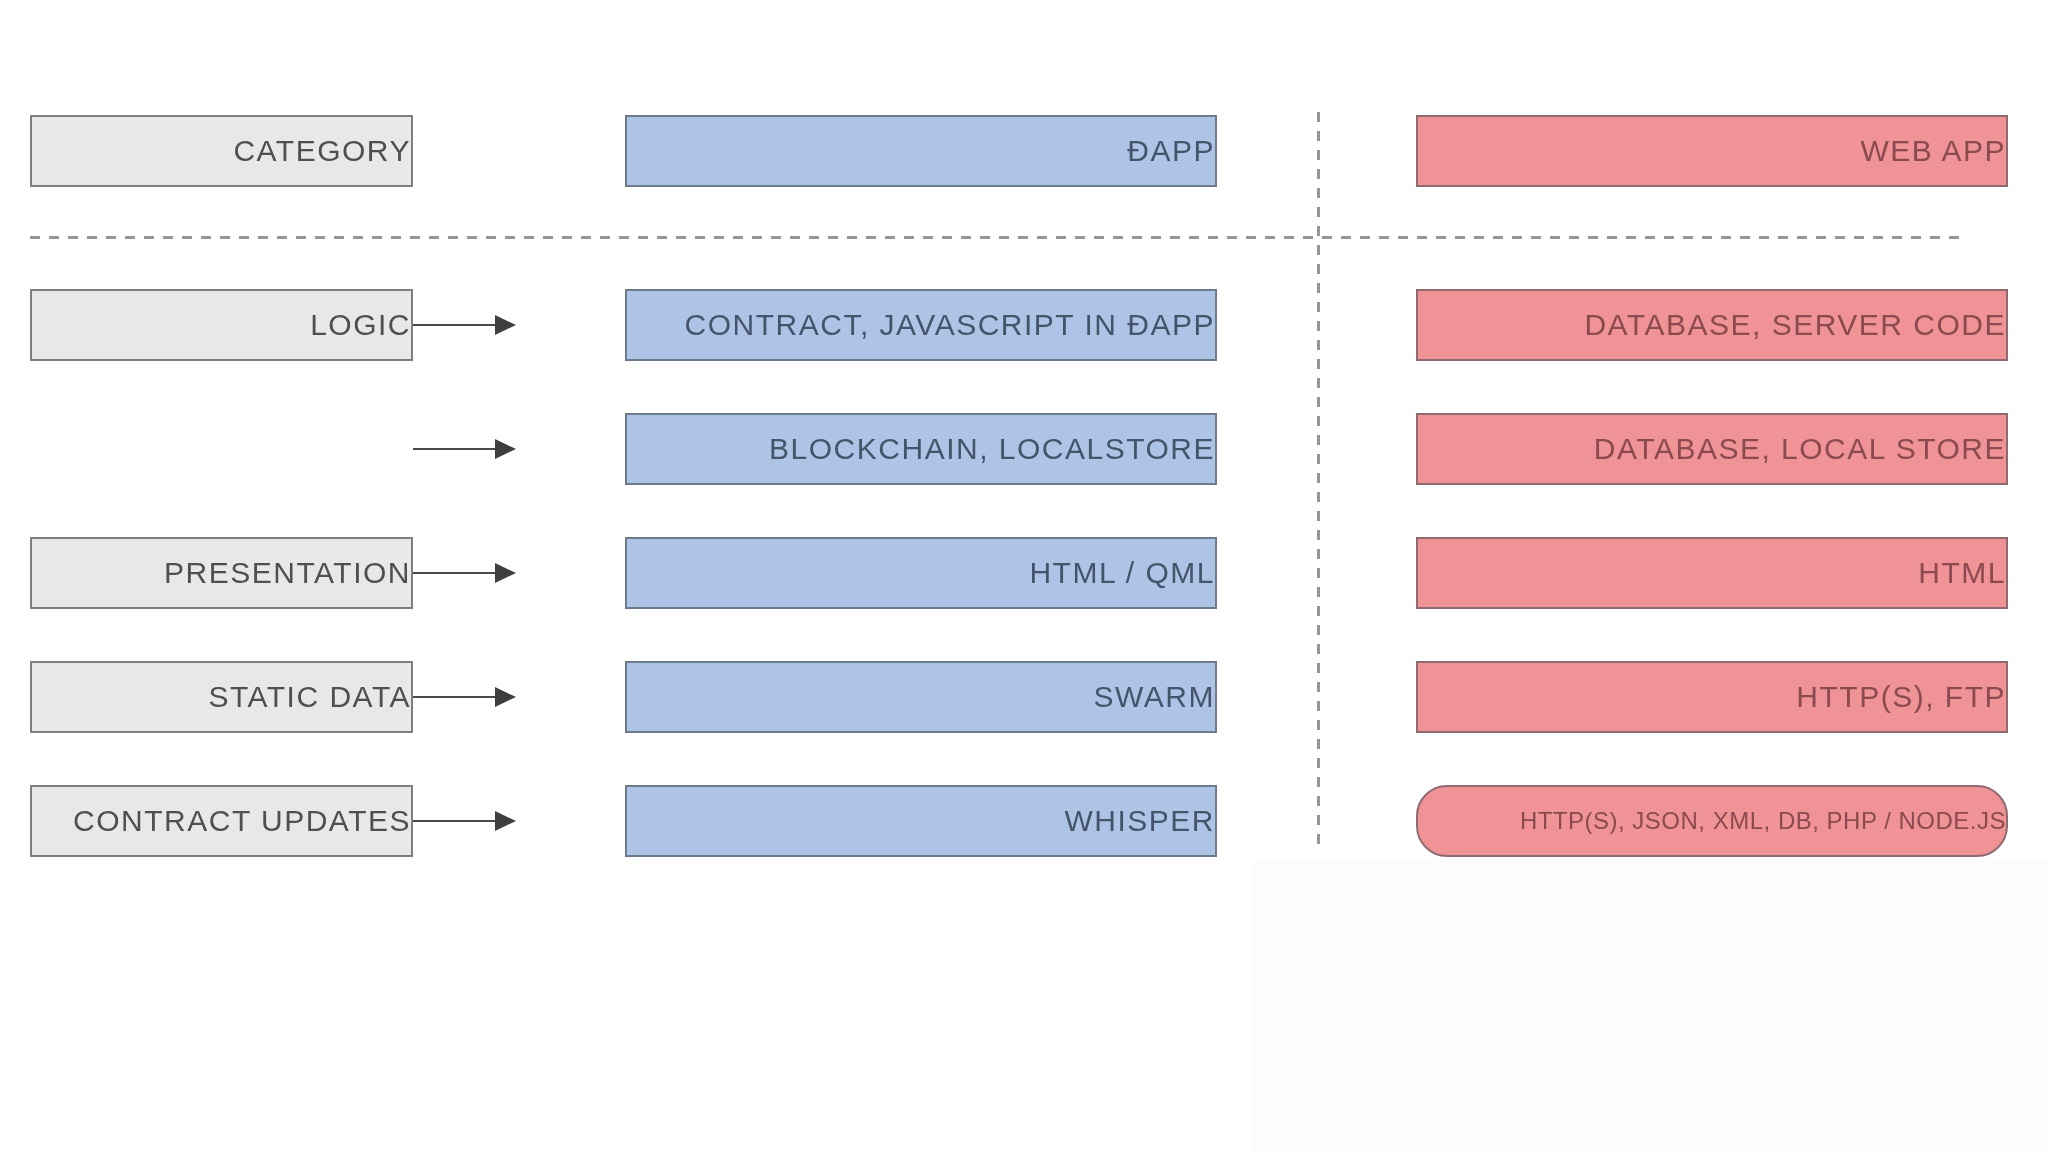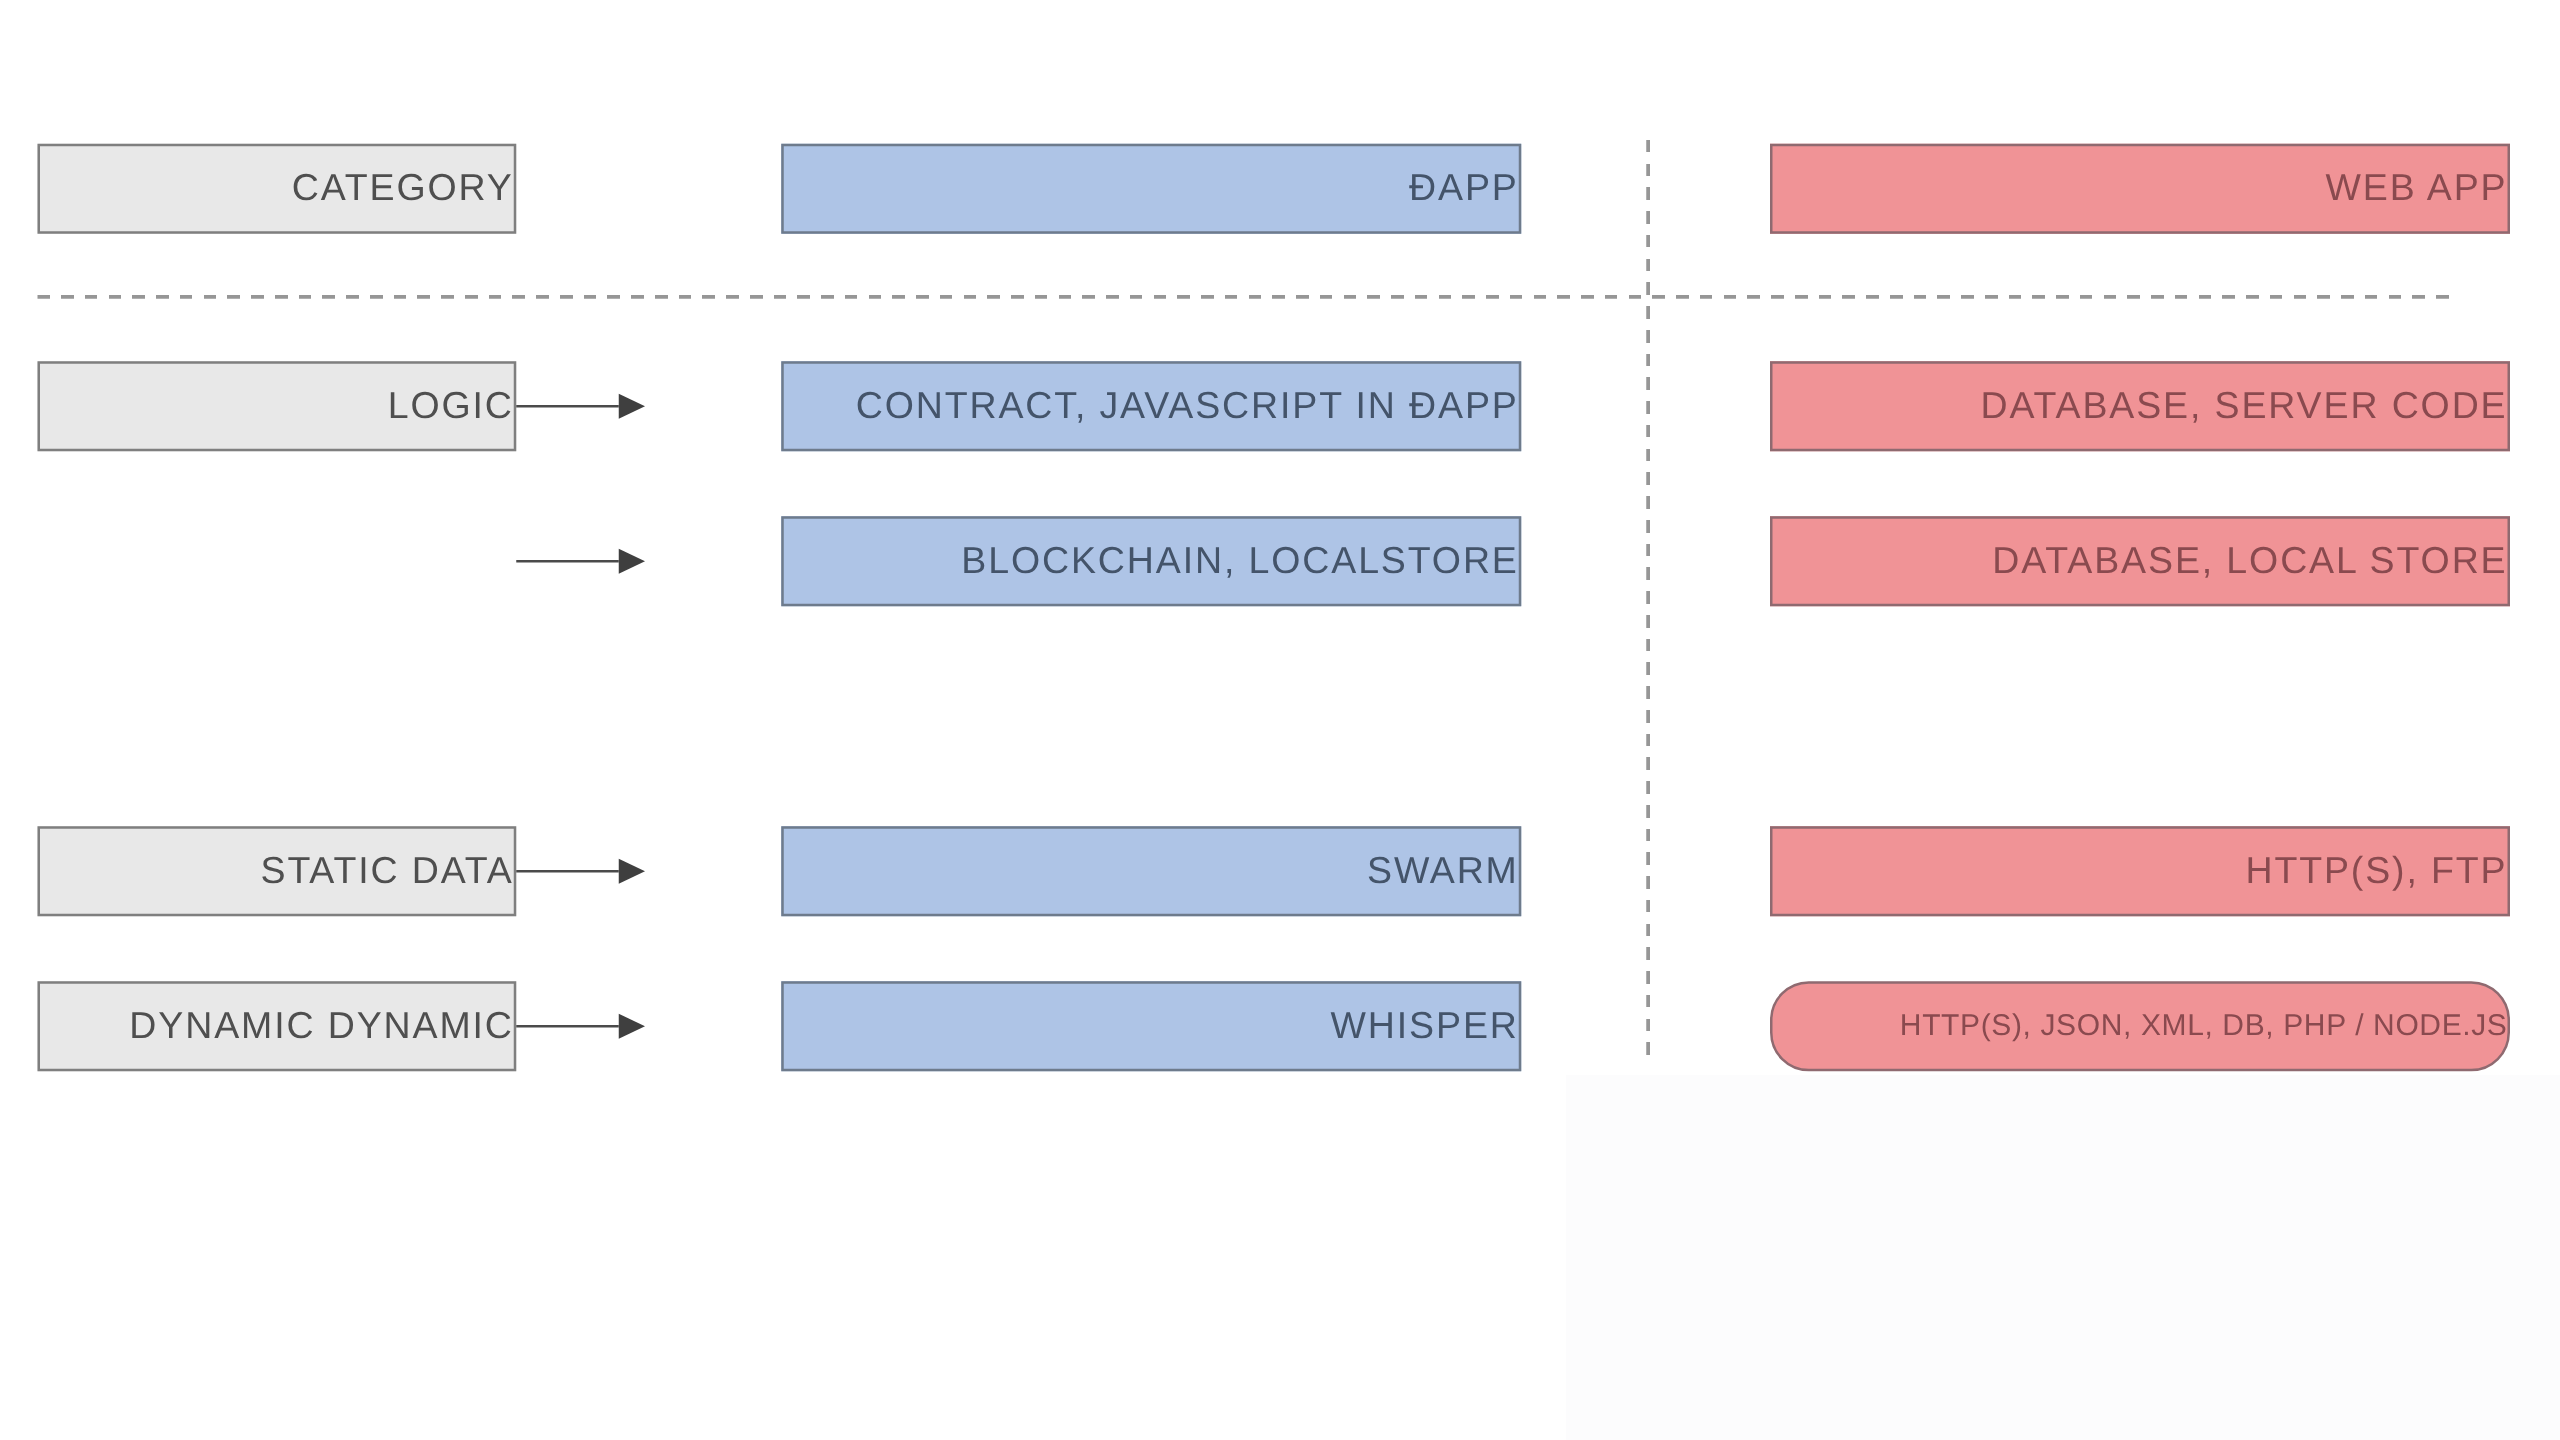--- a/index.html
+++ b/index.html
@@ -159,37 +159,49 @@
   <div class="row r1">
     <div class="arrow"></div>
     <div class="box dapp">
       <span>BLOCKCHAIN, LOCALSTORE</span>
     </div>
     <div class="box webapp">
       <span>DATABASE, LOCAL STORE</span>
     </div>
   </div>
 
+  <div class="row r2">
+    <div class="box cat">
+      <span>PRESENTATION</span>
+    </div>
+    <div class="arrow"></div>
+    <div class="box dapp">
+      <span>HTML / QML</span>
+    </div>
+    <div class="box webapp">
+      <span>HTML</span>
+    </div>
+  </div>
 
   <div class="row r3">
     <div class="box cat">
       <span>STATIC DATA</span>
     </div>
     <div class="arrow"></div>
     <div class="box dapp">
       <span>SWARM</span>
     </div>
     <div class="box webapp">
       <span>HTTP(S), FTP</span>
     </div>
   </div>
 
   <div class="row r4">
     <div class="box cat">
-      <span>DYNAMIC DYNAMIC</span>
+      <span>CONTRACT UPDATES</span>
     </div>
     <div class="arrow"></div>
     <div class="box dapp">
       <span>WHISPER</span>
     </div>
     <div class="box webapp small">
       <span>HTTP(S), JSON, XML, DB, PHP / NODE.JS</span>
     </div>
   </div>
 

